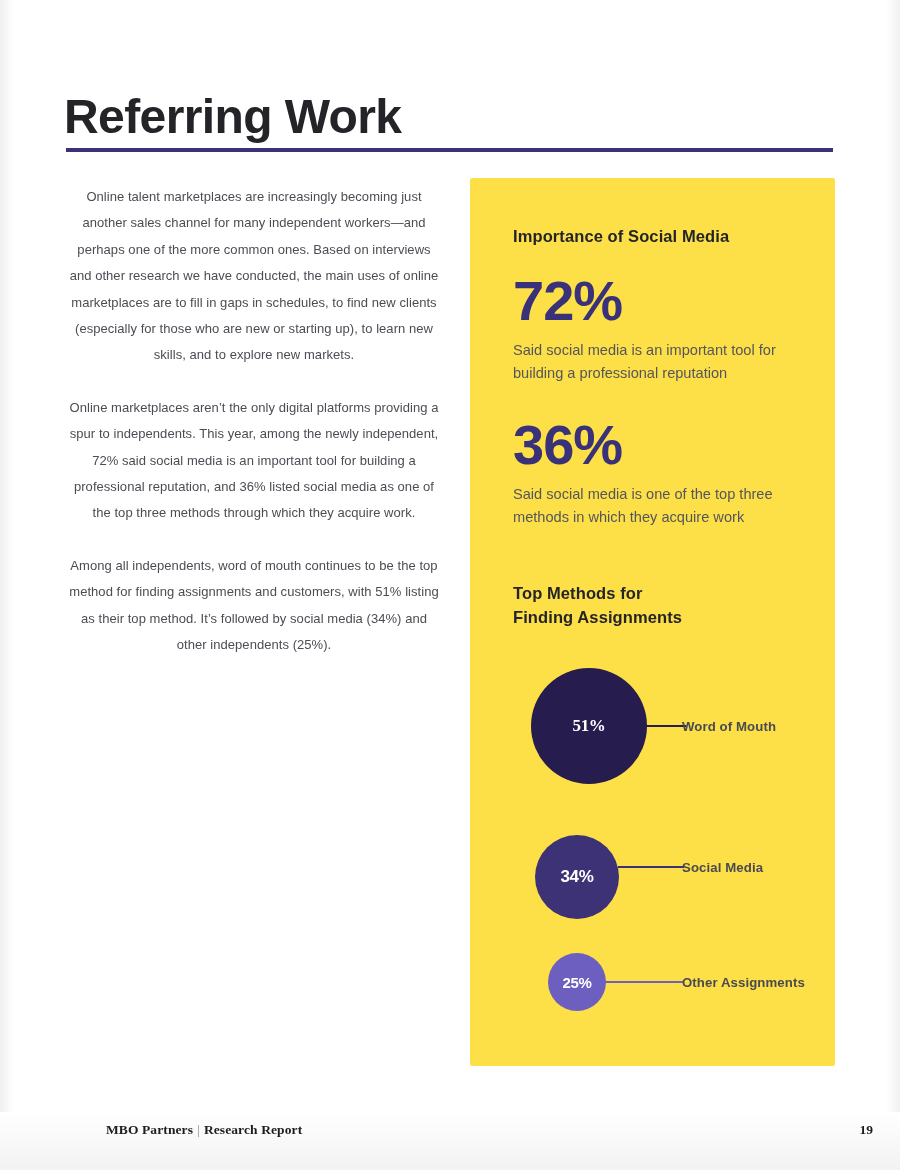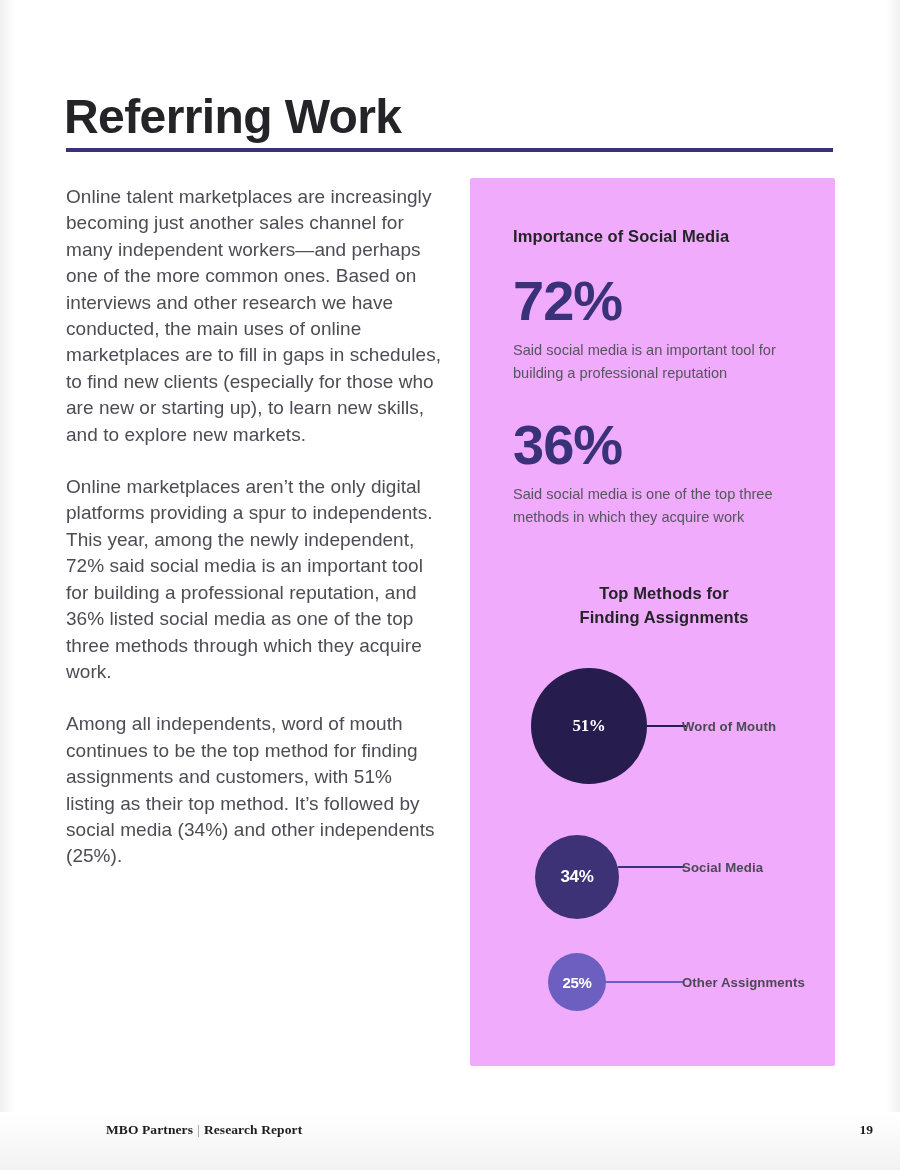--- a/index.html
+++ b/index.html
@@ -62,35 +62,36 @@
 
   
   .body-col {
     position: absolute;
     left: 66px;
     top: 184px;
     width: 376px;
   }
   .body-col p {
     margin: 0 0 26px 0;
-    font-size: 19px;
+    font-size: 13px;
     line-height: 26.4px;
     color: #4c4c54;
     letter-spacing: 0.05px;
+    text-align: center;
   }
   .body-col p:last-child { margin-bottom: 0; }
 
   
   .panel {
     position: absolute;
     left: 470px;
     top: 178px;
     width: 365px;
     height: 888px;
-    background: #f0abfc;
+    background: #fde047;
     border-radius: 2px;
   }
   .panel-inner {
     position: absolute;
     left: 43px;
     top: 48px;
     right: 20px;
   }
   .panel-heading {
     font-size: 16.5px;
@@ -114,21 +115,20 @@
     line-height: 23px;
     color: #55555d;
   }
   .methods-heading {
     margin-top: 52px;
     font-size: 16.5px;
     font-weight: bold;
     color: #242428;
     line-height: 1.5;
     letter-spacing: 0.1px;
-    text-align: center;
   }
 
   
   .bubble-chart {
     position: absolute;
     left: 470px;
     top: 655px;
     width: 365px;
     height: 390px;
   }

